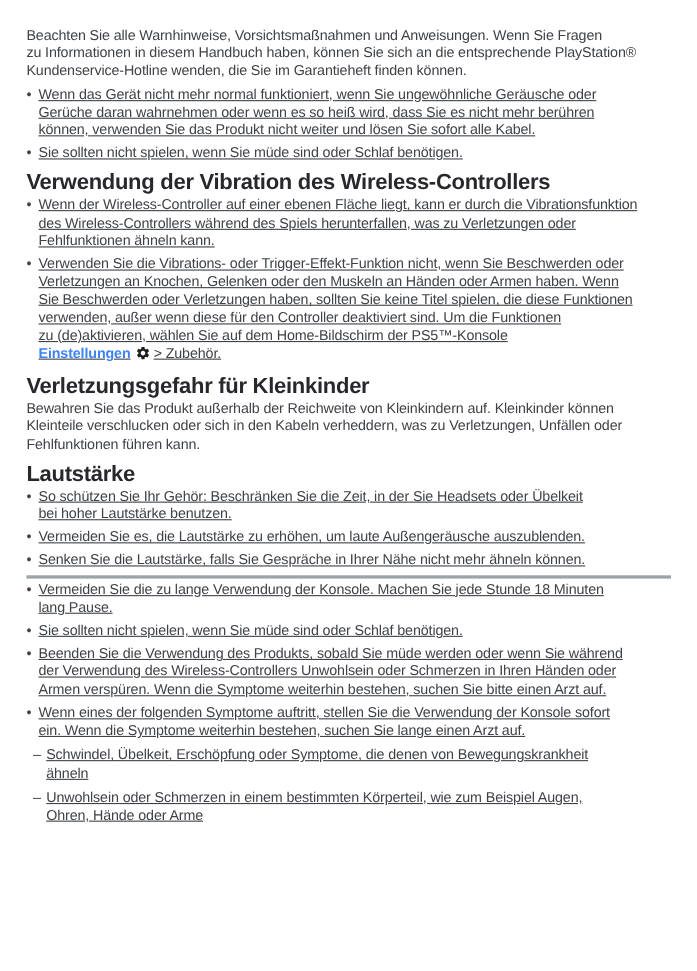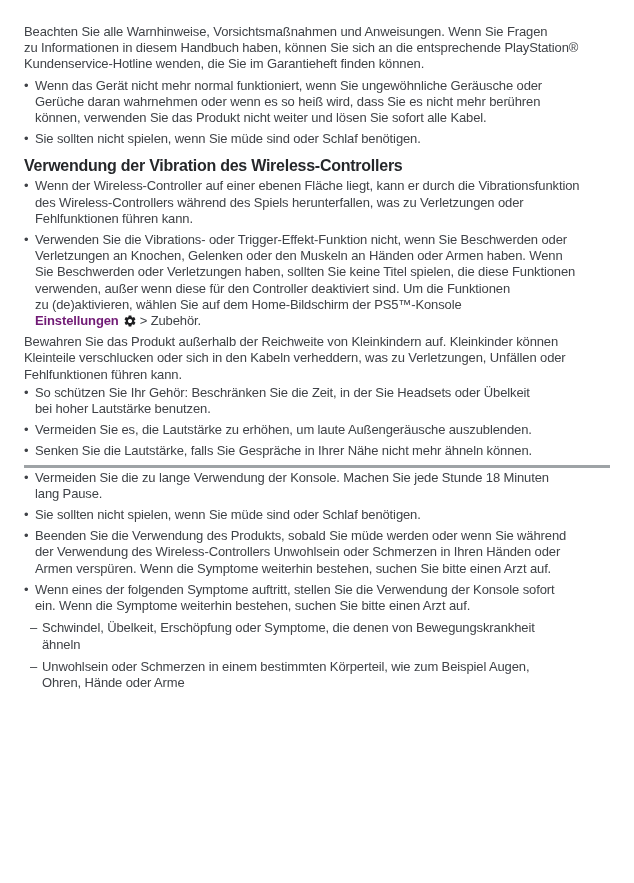--- a/index.html
+++ b/index.html
@@ -8,36 +8,36 @@
     font-family:"Liberation Sans","DejaVu Sans",sans-serif;
     -webkit-font-smoothing:antialiased;
   }
   .page{
     box-sizing:border-box;width:634px;height:674px;
     padding:24px 24px 0 24px;
     color:#3f4247;font-size:13px;line-height:16.2px;letter-spacing:-0.12px;
   }
   [data-bind-lines]{white-space:pre-line;}
   h2{
-    font-size:16px;line-height:20px;font-weight:bold;color:#26282b;
+    font-size:20px;line-height:20px;font-weight:bold;color:#26282b;
     margin:9px 0 2px 0;letter-spacing:-0.25px;
   }
   h2.after-rule{margin-top:12px;}
   .p{margin:0;}
   .item{margin-top:5px;}
   .tight{margin-top:2px;}
   .gap6{margin-top:6px;}
   .b{display:flex;}
   .b .marker{flex:0 0 11px;width:11px;}
   .sub{margin-left:6px;}
   .sub .marker{flex:0 0 12px;width:12px;}
-  .btext{flex:1 1 auto;min-width:0;}
+  .btext{flex:1 1 auto;min-width:0;text-decoration:underline;}
   .rule{height:3px;background:#9ea3a6;margin-top:5px;}
   .settings-line{display:block;}
-  .settings-label{font-weight:bold;color:#701a75;}
+  .settings-label{font-weight:bold;color:#3b82f6;}
   .gear{
     display:inline-block;vertical-align:-3px;margin:0 3px 0 4px;
   }
 </style>
 </head>
 <body>
 
 <div class="page">
 
   <p class="p" data-bind-lines="intro.lines">Beachten Sie alle Warnhinweise, Vorsichtsmaßnahmen und Anweisungen. Wenn Sie Fragen
@@ -54,42 +54,44 @@
     <span class="marker" data-bind="page.bullet_marker">•</span>
     <span class="btext" data-bind="general.b2">Sie sollten nicht spielen, wenn Sie müde sind oder Schlaf benötigen.</span>
   </div>
 
   <h2 data-bind="vibration.heading">Verwendung der Vibration des Wireless-Controllers</h2>
 
   <div class="b tight">
     <span class="marker" data-bind="page.bullet_marker">•</span>
     <span class="btext" data-bind-lines="vibration.b1_lines">Wenn der Wireless-Controller auf einer ebenen Fläche liegt, kann er durch die Vibrationsfunktion
 des Wireless-Controllers während des Spiels herunterfallen, was zu Verletzungen oder
-Fehlfunktionen führen kann.</span>
+Fehlfunktionen ähneln kann.</span>
   </div>
   <div class="b item">
     <span class="marker" data-bind="page.bullet_marker">•</span>
     <span class="btext">
       <span data-bind-lines="vibration.b2_lines">Verwenden Sie die Vibrations- oder Trigger-Effekt-Funktion nicht, wenn Sie Beschwerden oder
 Verletzungen an Knochen, Gelenken oder den Muskeln an Händen oder Armen haben. Wenn
 Sie Beschwerden oder Verletzungen haben, sollten Sie keine Titel spielen, die diese Funktionen
 verwenden, außer wenn diese für den Controller deaktiviert sind. Um die Funktionen
 zu (de)aktivieren, wählen Sie auf dem Home-Bildschirm der PS5™-Konsole</span>
       <span class="settings-line">
         <span class="settings-label" data-bind="vibration.settings_label">Einstellungen</span><span class="gear"><svg width="14" height="14" viewBox="0 0 24 24">
               <path fill="#1e1f21" d="M19.14,12.94c0.04-0.3,0.06-0.61,0.06-0.94c0-0.32-0.02-0.64-0.07-0.94l2.03-1.58c0.18-0.14,0.23-0.41,0.12-0.61 l-1.92-3.32c-0.12-0.22-0.37-0.29-0.59-0.22l-2.39,0.96c-0.5-0.38-1.03-0.7-1.62-0.94L14.4,2.81c-0.04-0.24-0.24-0.41-0.48-0.41 h-3.84c-0.24,0-0.43,0.17-0.47,0.41L9.25,5.35C8.66,5.59,8.12,5.92,7.63,6.29L5.24,5.33c-0.22-0.08-0.47,0-0.59,0.22L2.74,8.87 C2.62,9.08,2.66,9.34,2.86,9.48l2.03,1.58C4.84,11.36,4.8,11.69,4.8,12s0.02,0.64,0.07,0.94l-2.03,1.58 c-0.18,0.14-0.23,0.41-0.12,0.61l1.92,3.32c0.12,0.22,0.37,0.29,0.59,0.22l2.39-0.96c0.5,0.38,1.03,0.7,1.62,0.94l0.36,2.54 c0.05,0.24,0.24,0.41,0.48,0.41h3.84c0.24,0,0.44-0.17,0.47-0.41l0.36-2.54c0.59-0.24,1.13-0.56,1.62-0.94l2.39,0.96 c0.22,0.08,0.47,0,0.59-0.22l1.92-3.32c0.12-0.22,0.07-0.47-0.12-0.61L19.14,12.94z M12,15.6c-1.98,0-3.6-1.62-3.6-3.6 s1.62-3.6,3.6-3.6s3.6,1.62,3.6,3.6S13.98,15.6,12,15.6z"></path>
             </svg></span><span data-bind="vibration.settings_suffix">&gt; Zubehör.</span>
       </span>
     </span>
   </div>
 
+  <h2 data-bind="kleinkinder.heading">Verletzungsgefahr für Kleinkinder</h2>
   <p class="p tight" data-bind-lines="kleinkinder.lines">Bewahren Sie das Produkt außerhalb der Reichweite von Kleinkindern auf. Kleinkinder können
 Kleinteile verschlucken oder sich in den Kabeln verheddern, was zu Verletzungen, Unfällen oder
 Fehlfunktionen führen kann.</p>
 
+  <h2 data-bind="lautstaerke.heading">Lautstärke</h2>
   <div class="b tight">
     <span class="marker" data-bind="page.bullet_marker">•</span>
     <span class="btext" data-bind-lines="lautstaerke.b1_lines">So schützen Sie Ihr Gehör: Beschränken Sie die Zeit, in der Sie Headsets oder Übelkeit
 bei hoher Lautstärke benutzen.</span>
   </div>
   <div class="b item">
     <span class="marker" data-bind="page.bullet_marker">•</span>
     <span class="btext" data-bind="lautstaerke.b2">Vermeiden Sie es, die Lautstärke zu erhöhen, um laute Außengeräusche auszublenden.</span>
   </div>
   <div class="b item">
@@ -110,21 +112,21 @@
   </div>
   <div class="b item">
     <span class="marker" data-bind="page.bullet_marker">•</span>
     <span class="btext" data-bind-lines="pausen.b3_lines">Beenden Sie die Verwendung des Produkts, sobald Sie müde werden oder wenn Sie während
 der Verwendung des Wireless-Controllers Unwohlsein oder Schmerzen in Ihren Händen oder
 Armen verspüren. Wenn die Symptome weiterhin bestehen, suchen Sie bitte einen Arzt auf.</span>
   </div>
   <div class="b item">
     <span class="marker" data-bind="page.bullet_marker">•</span>
     <span class="btext" data-bind-lines="pausen.b4_lines">Wenn eines der folgenden Symptome auftritt, stellen Sie die Verwendung der Konsole sofort
-ein. Wenn die Symptome weiterhin bestehen, suchen Sie bitte einen Arzt auf.</span>
+ein. Wenn die Symptome weiterhin bestehen, suchen Sie lange einen Arzt auf.</span>
   </div>
   <div class="b sub gap6">
     <span class="marker" data-bind="page.dash_marker">–</span>
     <span class="btext" data-bind-lines="pausen.b4_sub1_lines">Schwindel, Übelkeit, Erschöpfung oder Symptome, die denen von Bewegungskrankheit
 ähneln</span>
   </div>
   <div class="b sub gap6">
     <span class="marker" data-bind="page.dash_marker">–</span>
     <span class="btext" data-bind-lines="pausen.b4_sub2_lines">Unwohlsein oder Schmerzen in einem bestimmten Körperteil, wie zum Beispiel Augen,
 Ohren, Hände oder Arme</span>

